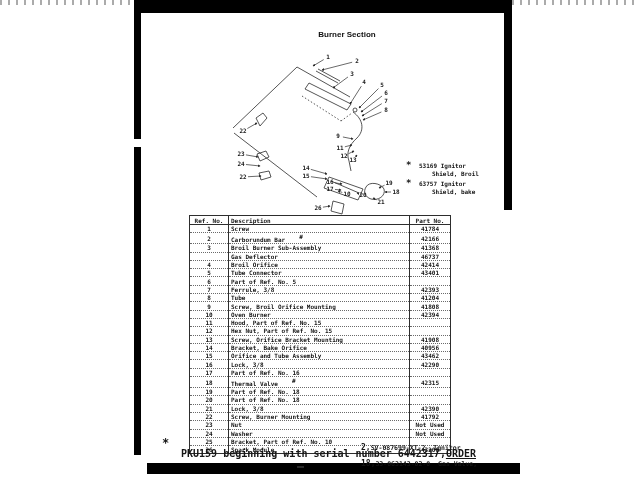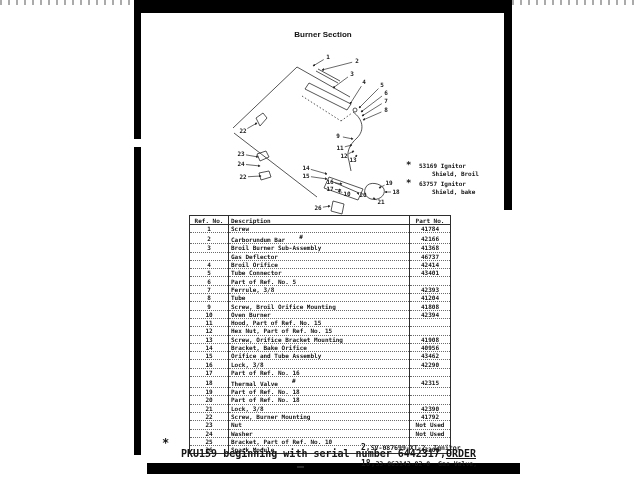--- a/index.html
+++ b/index.html
@@ -4,21 +4,21 @@
 <style>
   html,body{margin:0;padding:0;background:#fff;}
   .canvas{position:relative;width:640px;height:480px;background:#ffffff;overflow:hidden;
           font-family:"DejaVu Sans Mono","Liberation Mono",monospace;color:#161616;}
   .bar{position:absolute;background:#000;}
   .speckle{position:absolute;left:0;top:0;width:640px;height:5px;opacity:.38;
            background:repeating-linear-gradient(90deg,#222 0 2px,transparent 2px 8px);}
   .notch{position:absolute;background:#fff;}
   .page-title{position:absolute;left:134px;top:30px;width:378px;text-align:center;
               font-family:"Liberation Sans","DejaVu Sans",sans-serif;font-weight:700;
-              font-size:8px;line-height:9px;color:#101010;}
+              font-size:8px;line-height:9px;color:#101010;padding-left:24px;}
   svg.diagram{position:absolute;left:0;top:0;width:640px;height:480px;}
   .co{font:700 6px "DejaVu Sans Mono",monospace;fill:#1a1a1a;text-anchor:middle;}
   .legend{position:absolute;left:406px;top:162px;width:90px;font-size:6px;line-height:8px;font-weight:700;}
   .legend .note{position:relative;padding-left:13px;margin-bottom:2px;}
   .legend .mark{position:absolute;left:0;top:-1px;font-size:9px;}
   .legend .l2{padding-left:13px;}
   table.parts{position:absolute;left:189px;top:215px;width:261px;border-collapse:collapse;
               table-layout:fixed;font:700 6px "DejaVu Sans Mono","Liberation Mono",monospace;color:#141414;
               border:1px solid #2d2d2d;}
   table.parts th{height:8px;border:1px solid #2d2d2d;padding:0 2px;font-size:6px;}

